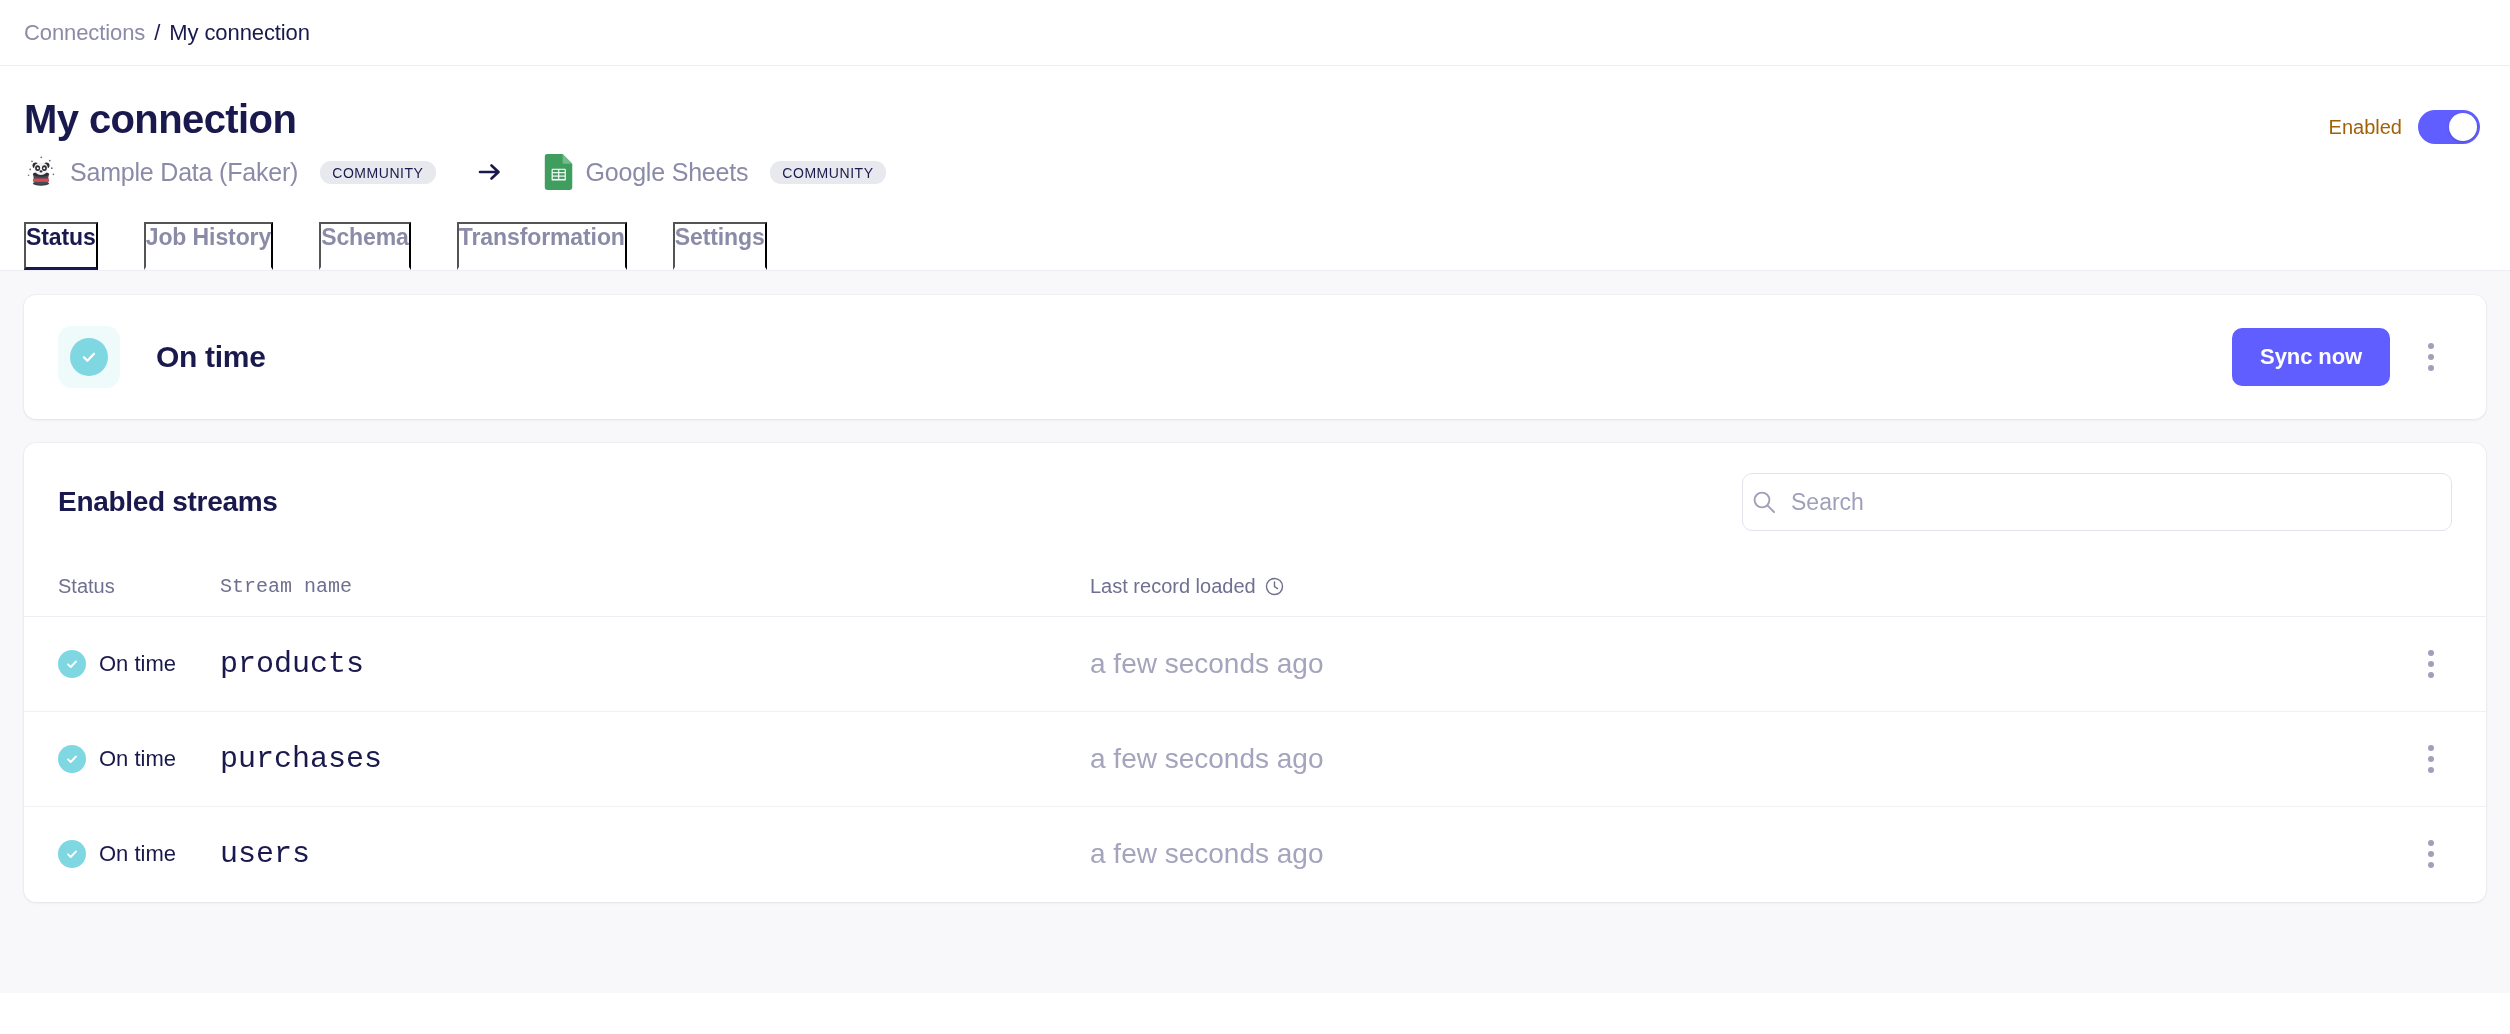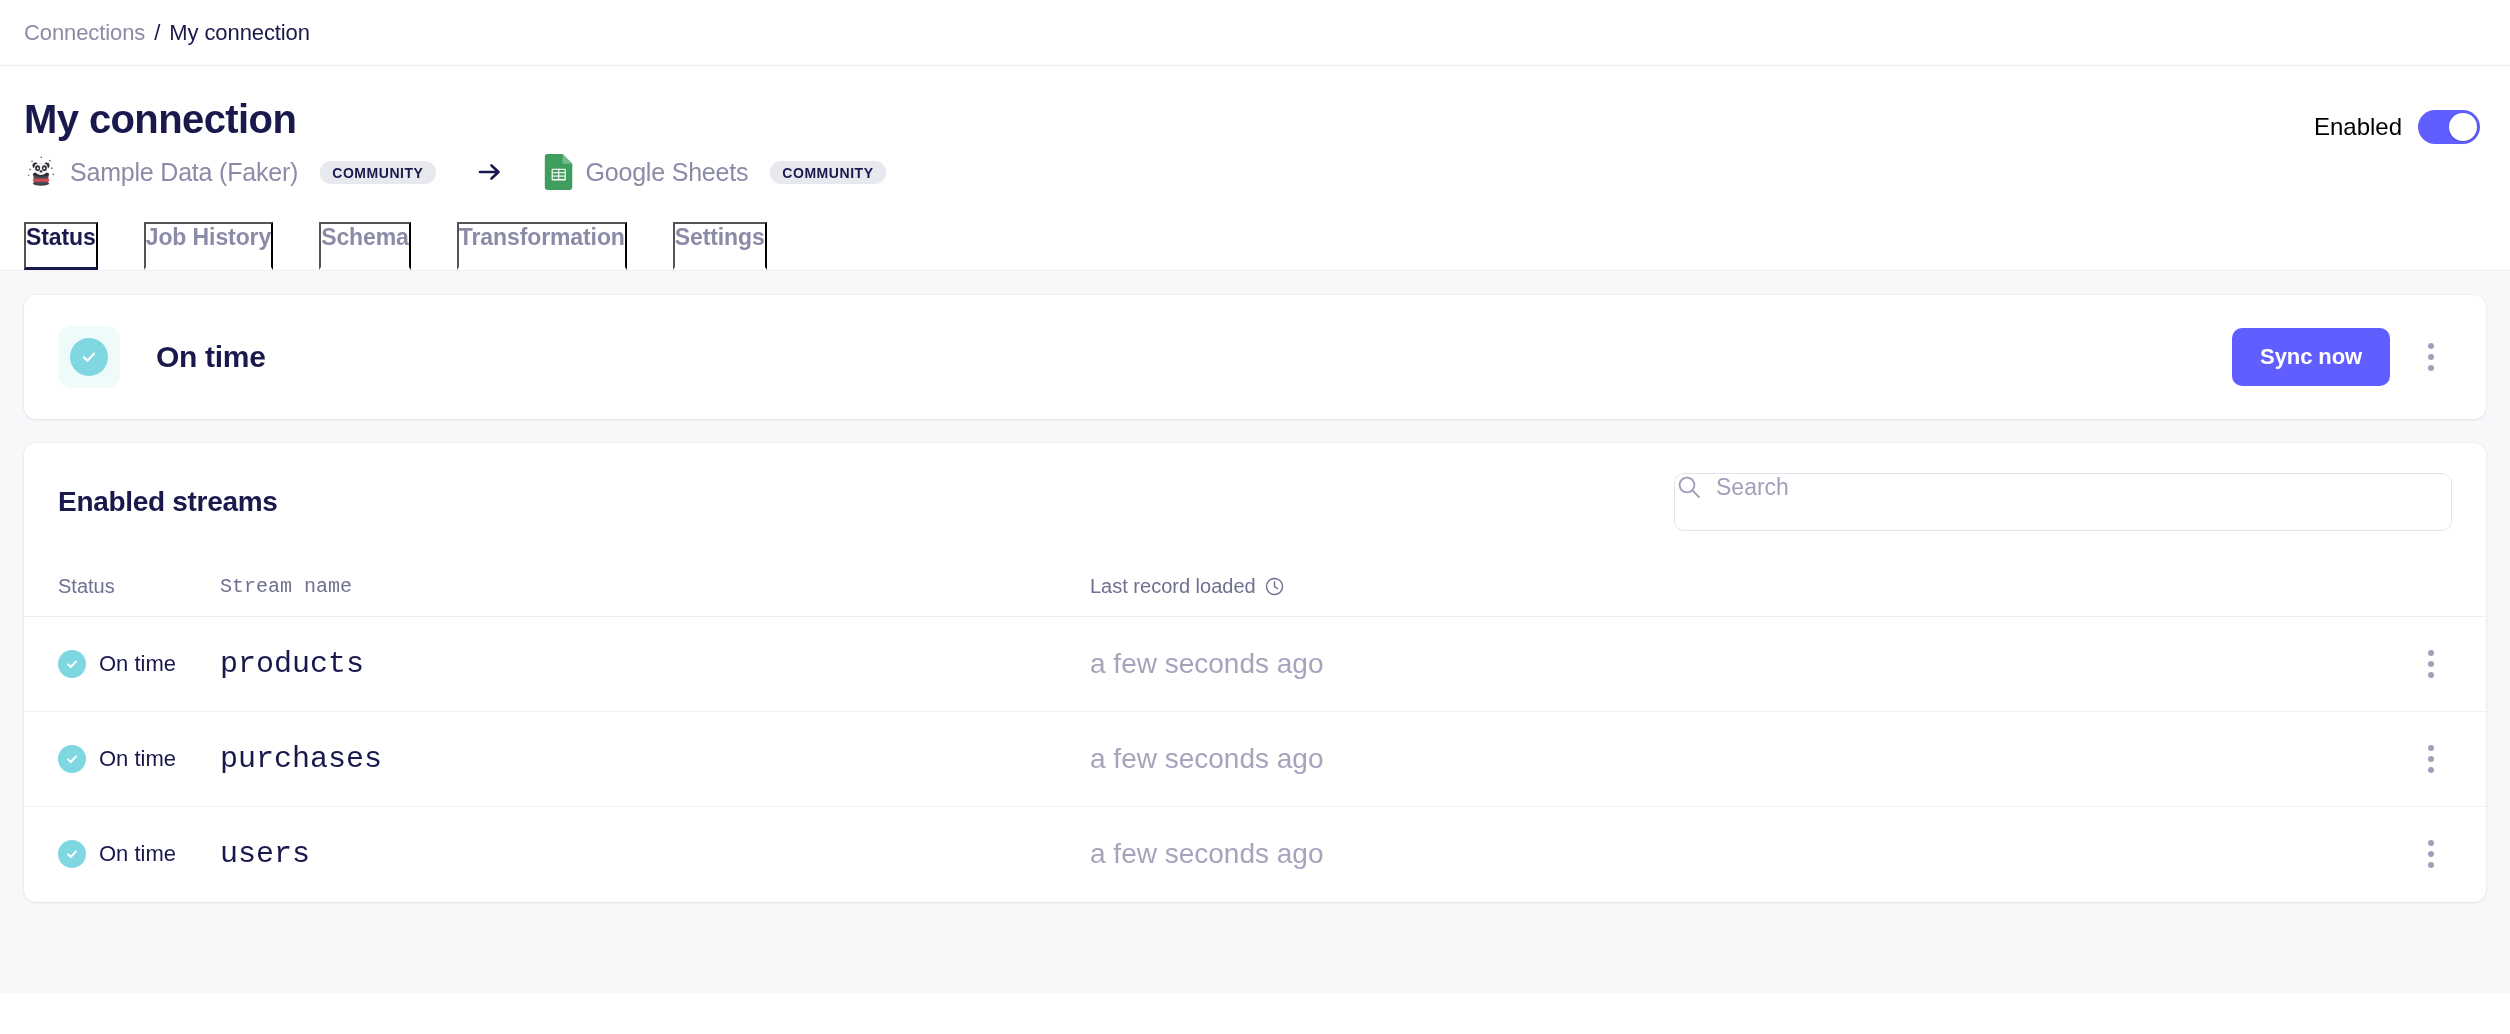--- a/index.html
+++ b/index.html
@@ -52,22 +52,22 @@
     letter-spacing: -0.6px;
     line-height: 1.15;
   }
   .enabled-wrap {
     display: flex;
     align-items: center;
     gap: 16px;
     margin-top: 14px;
   }
   .enabled-label {
-    font-size: 24px;
-    color: #000000;
+    font-size: 20px;
+    color: #a16207;
   }
   .toggle {
     width: 62px;
     height: 34px;
     border-radius: 17px;
     background: #615eff;
     position: relative;
     cursor: pointer;
     flex: none;
   }
@@ -96,21 +96,21 @@
   }
   .connector-name {
     font-size: 25px;
     color: #8b8ba7;
     letter-spacing: -0.2px;
   }
   .badge {
     background: #e8e8ef;
     color: #1a194d;
     font-size: 14px;
-    font-weight: 700;
+    font-weight: 400;
     letter-spacing: 0.55px;
     padding: 5px 12px 4px;
     border-radius: 11px;
     line-height: 1;
     margin-left: 10px;
   }
   .arrow-sep {
     margin: 0 26px;
     display: flex;
     align-items: center;
@@ -235,27 +235,27 @@
     padding: 30px 34px 30px 34px;
   }
   .streams-title {
     font-size: 28px;
     font-weight: 700;
     color: #1a194d;
     letter-spacing: -0.3px;
     text-align: right;
   }
   .search-box {
-    width: 778px;
+    width: 710px;
     height: 58px;
     border: 1px solid #e3e3ed;
     border-radius: 10px;
     display: flex;
-    align-items: flex-start;
-    padding: 0 1px;
+    align-items: center;
+    padding: 0 8px;
     gap: 14px;
     background: #ffffff;
   }
   .search-input {
     flex: 1;
     border: none;
     outline: none;
     font-size: 23px;
     color: #1a194d;
     font-family: inherit;

